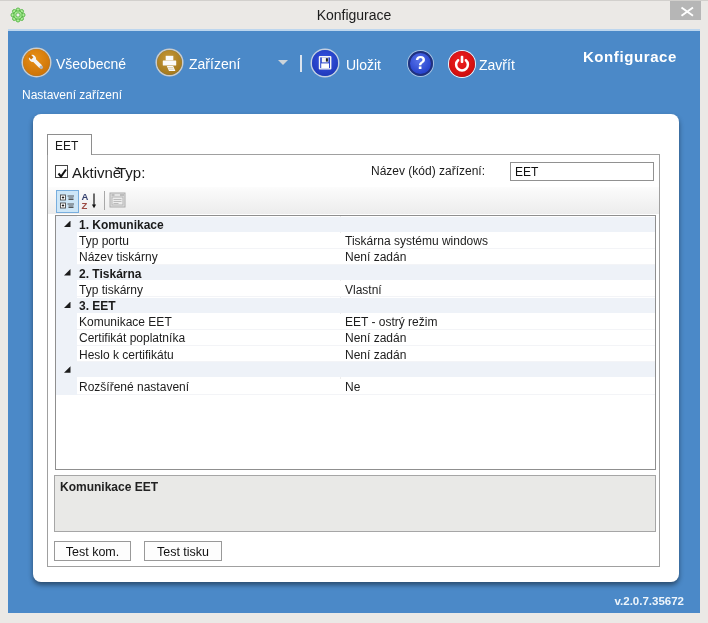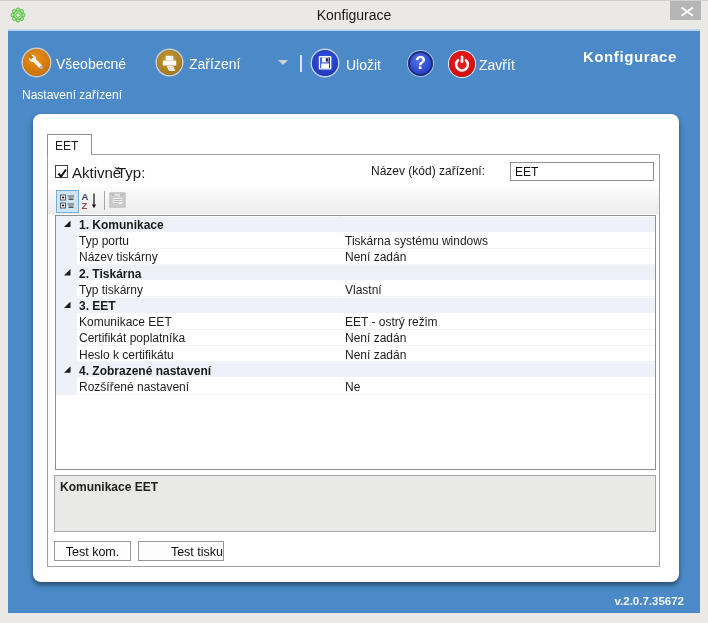--- a/index.html
+++ b/index.html
@@ -178,25 +178,24 @@
   <div class="prow" style="top:329.9px">
         <span class="n">Certifikát poplatníka</span>
         <span class="v">Není zadán</span>
       </div>
   <div class="prow" style="top:346.1px">
         <span class="n">Heslo k certifikátu</span>
         <span class="v">Není zadán</span>
       </div>
   <div class="catrow" style="top:362.3px">
         <div class="tri"></div>
-        <span>4. Zobrazené nastavení</span>
       </div>
   <div class="prow" style="top:378.5px">
         <span class="n">Rozšířené nastavení</span>
         <span class="v">Ne</span>
       </div>
   </div>
 
   <div id="desc" class="abs">Komunikace EET</div>
   <div class="btn" style="left:54px;width:77px;">Test kom.</div>
-  <div class="btn" style="left:138px;width:86px;text-align:right;">Test tisku</div>
+  <div class="btn" style="left:144px;width:78px;">Test tisku</div>
   <div id="ver">v.2.0.7.35672</div>
 </div>
 
 </body></html>

